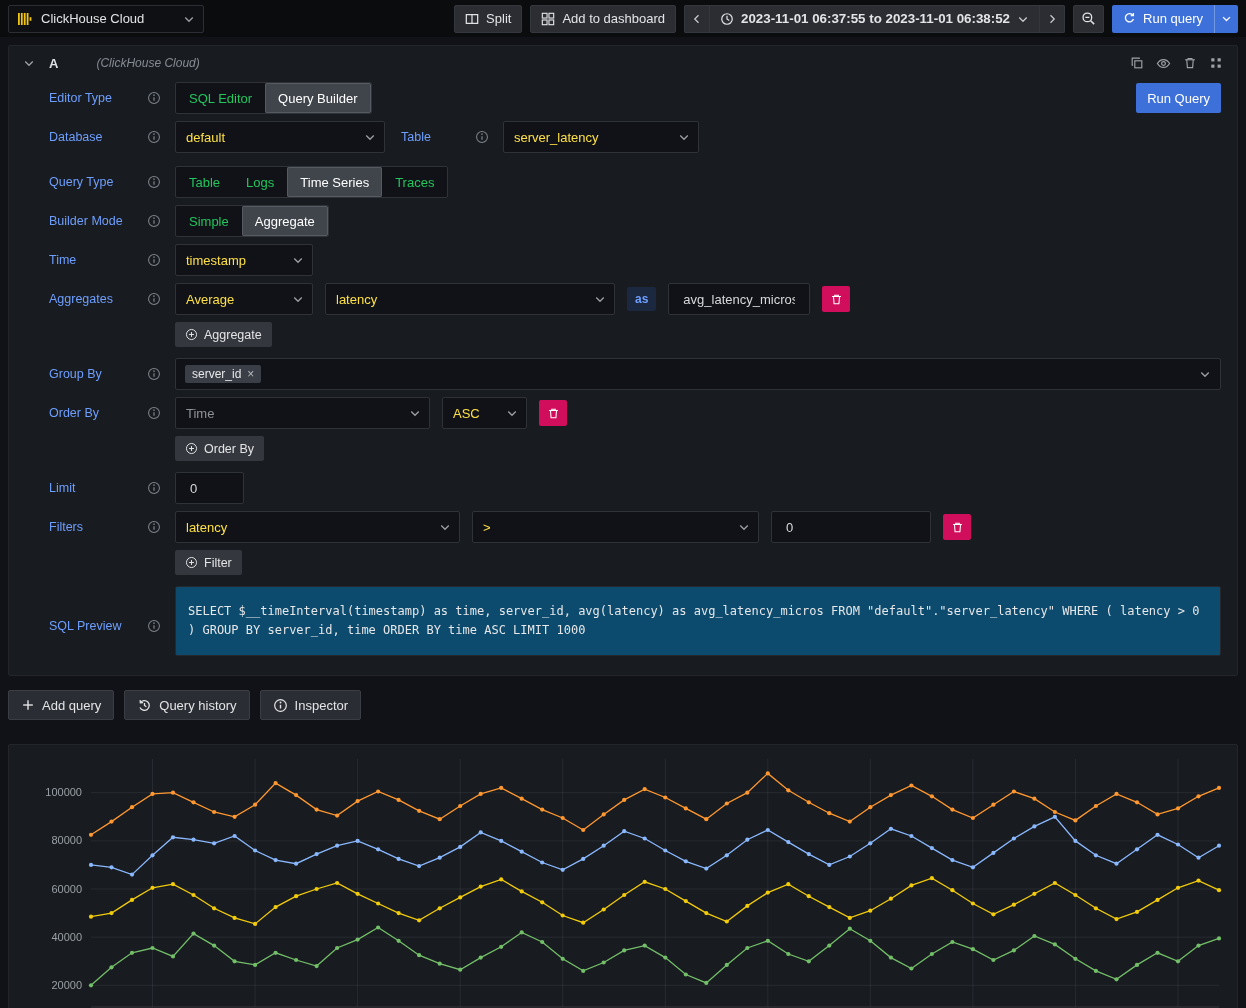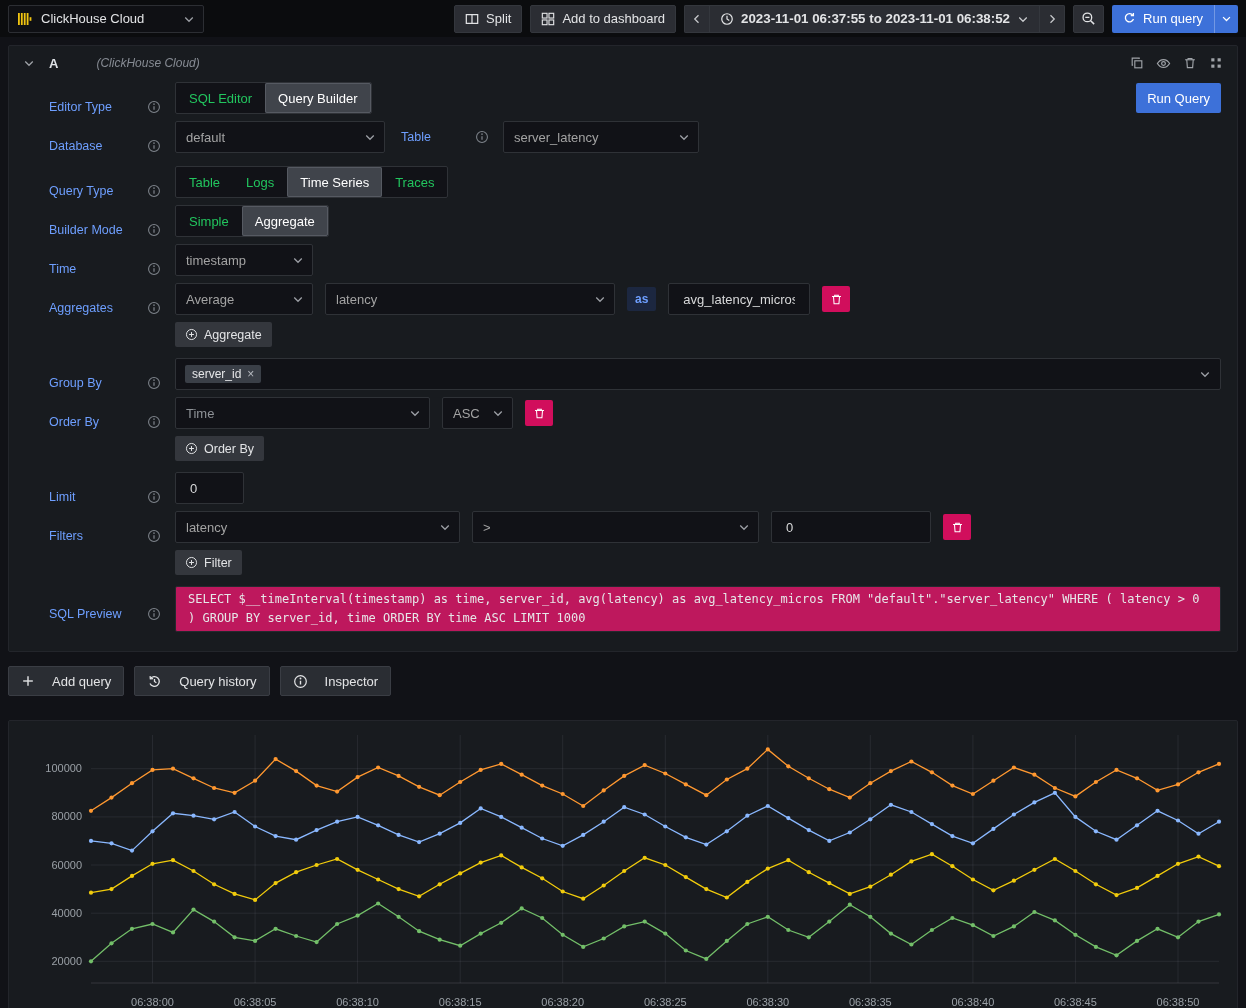--- a/index.html
+++ b/index.html
@@ -32,64 +32,64 @@
   
   .panel{margin:8px;background:#181b1f;border:1px solid #23252b;border-radius:2px}
   .qpanel-header{height:34px;display:flex;align-items:center;gap:10px;padding:0 14px}
   .ref-id{font-weight:600;color:#dfe2e6;font-size:13px;margin-left:4px}
   .ds-hint{font-style:italic;color:#868b93;font-size:12px;margin-left:28px}
   .qpanel-header .spacer{flex:1}
   .hdr-icons{display:flex;align-items:center;gap:12px;color:#9fa3a8}
 
   
   .qbody{padding:2px 16px 14px 40px}
-  .qrow{display:flex;align-items:flex-end;margin-bottom:7px}
+  .qrow{display:flex;align-items:center;margin-bottom:7px}
   .qlabel{width:112px;flex:none;display:flex;align-items:center;justify-content:space-between;
     margin-right:14px;color:#6e9fff;font-size:12.5px;font-weight:500}
   .qlabel-inline{width:88px;flex:none;display:flex;align-items:center;justify-content:space-between;
     margin:0 14px 0 16px;color:#6e9fff;font-size:12.5px;font-weight:500}
   .info{color:#7e848b}
   .controls{display:flex;align-items:center;gap:12px;flex:1}
 
   .seg{display:flex;align-items:stretch;background:#111217;border:1px solid #2f3237;
     border-radius:2px;height:32px;overflow:hidden}
   .seg-item{display:flex;align-items:center;padding:0 13px;color:#22c55e;font-size:13px;cursor:pointer}
   .seg-item.active{background:#40444b;color:#fff;box-shadow:inset 0 0 0 1px #565a62;border-radius:2px}
 
   .select{height:32px;background:#111217;border:1px solid #2f3237;border-radius:2px;
     display:flex;align-items:center;justify-content:space-between;gap:8px;
-    padding:0 8px 0 10px;color:#a3a3a3;cursor:pointer}
+    padding:0 8px 0 10px;color:#fde047;cursor:pointer}
   .select .caret{color:#9da0a6}
   .select.placeholder{color:#8e9297}
   .tinput{height:32px;background:#111217;border:1px solid #2f3237;border-radius:2px;
     color:#d8d9da;padding:0 14px;font-size:13px;font-family:inherit;outline:none}
 
   .w-db{width:210px}.w-table{width:196px}.w-time{width:138px}.w-aggfn{width:138px}
-  .w-aggcol{width:290px}.w-alias{width:142px}.w-ofield{width:255px}.w-asc{width:71px}
+  .w-aggcol{width:290px}.w-alias{width:142px}.w-ofield{width:255px}.w-asc{width:85px}
   .w-limit{width:69px}.w-ff{width:285px}.w-fop{width:287px}.w-fval{width:160px}
 
   .as-badge{height:24px;display:flex;align-items:center;padding:0 8px;border-radius:2px;
     background:#1c2740;color:#6e9fff;font-size:12px;font-weight:600}
   .trash-btn{width:28px;height:26px;background:#d10e5c;border-radius:2px;color:#fff;
     display:flex;align-items:center;justify-content:center}
   .add-btn{height:25px;display:inline-flex;align-items:center;gap:6px;background:#34373d;
     border-radius:2px;color:#e3e4e6;font-size:12.5px;font-weight:500;padding:0 10px}
   .gb-field{flex:1;height:32px;background:#111217;border:1px solid #2f3237;border-radius:2px;
     display:flex;align-items:center;justify-content:space-between;padding:0 9px;cursor:pointer}
   .tag{display:inline-flex;align-items:center;gap:6px;background:#3a3f47;border-radius:2px;
     padding:2px 7px;font-size:12px;color:#e6e7e9}
   .tag .x{color:#b6bac0;font-size:12px;cursor:pointer}
-  .sql-box{flex:1;background:#be185d;border:1px solid #26282e;border-radius:2px;
-    padding:3px 12px;font-family:"DejaVu Sans Mono",monospace;font-size:12px;
+  .sql-box{flex:1;background:#0c4a6e;border:1px solid #26282e;border-radius:2px;
+    padding:15px 12px;font-family:"DejaVu Sans Mono",monospace;font-size:12px;
     line-height:19px;color:#e6e7e8;word-break:break-all}
 
   
   .footer-row{display:flex;gap:10px;margin:14px 8px 0 8px}
   .foot-btn{height:30px;background:#2a2d33;border:1px solid #3a3d44;border-radius:2px;
-    display:flex;align-items:center;gap:17px;padding:0 12px;color:#e3e4e6;font-size:13px;font-weight:500}
+    display:flex;align-items:center;gap:7px;padding:0 12px;color:#e3e4e6;font-size:13px;font-weight:500}
 
   
   .graph-panel{margin-top:24px}
   .gheader{height:32px;display:flex;align-items:center;justify-content:space-between;padding:0 14px}
   .gtitle{font-weight:600;font-size:13px;color:#dfe2e6}
   .gmodes{display:flex;align-items:center;gap:12px}
   .gmode{font-size:11.5px;color:#9aa0a6;padding:2px 7px;cursor:pointer}
   .gmode.active{border:1px solid #4c5058;background:#24262c;color:#fff;border-radius:2px}
   .chart-wrap{padding:2px 10px 0 10px}
   .grid{stroke:rgba(204,204,220,.09);stroke-width:1}

